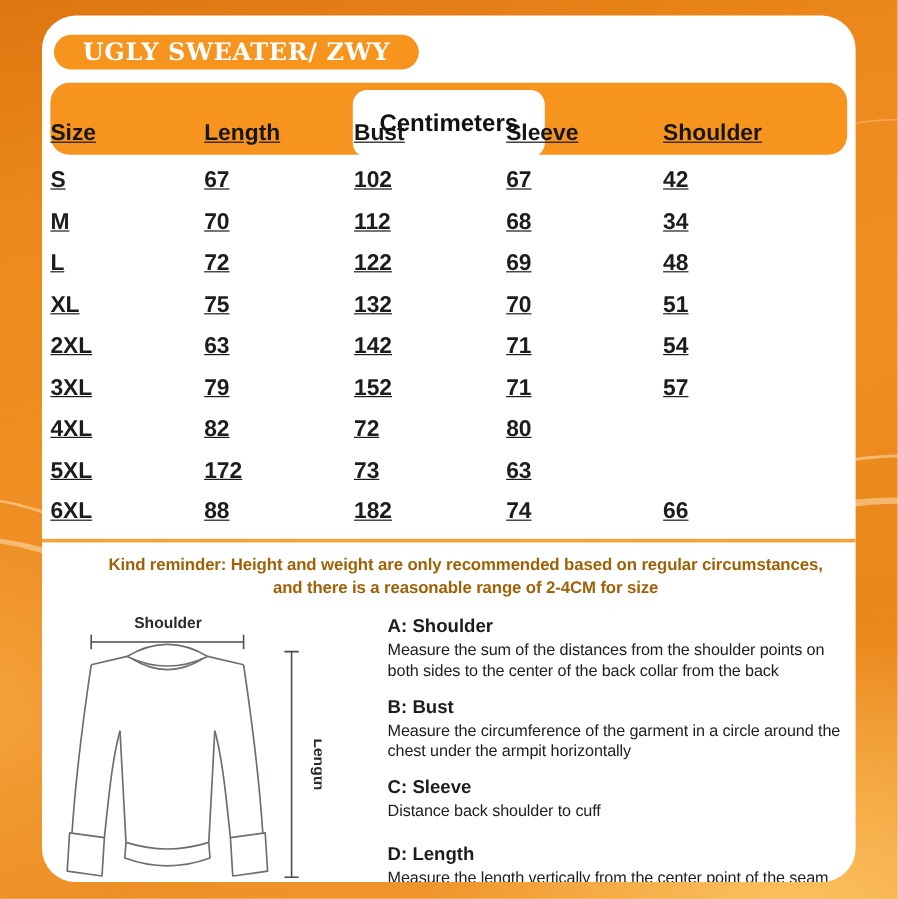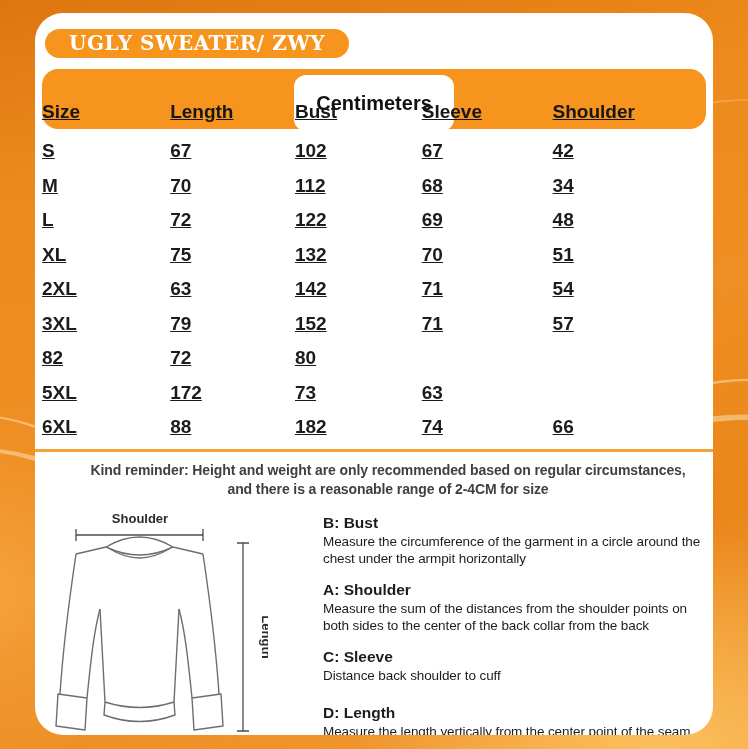--- a/index.html
+++ b/index.html
@@ -105,21 +105,21 @@
     height: 3px;
     background: #f2a23b;
   }
 
   .reminder {
     margin-top: 9px;
     text-align: center;
     font-weight: bold;
     font-size: 14px;
     line-height: 19px;
-    color: #404040;
+    color: #a16207;
     letter-spacing: -0.1px;
     margin-left: 28px;
   }
 
   .bottom-section {
     display: flex;
     margin-top: 6px;
     padding-left: 8px;
   }
 
@@ -209,20 +209,21 @@
         <div>54</div>
       </div>
       <div class="cols">
         <div>3XL</div>
         <div>79</div>
         <div>152</div>
         <div>71</div>
         <div>57</div>
       </div>
       <div class="cols">
+        <div>4XL</div>
         <div>82</div>
         <div>72</div>
         <div>80</div>
       </div>
       <div class="cols">
         <div>5XL</div>
         <div>172</div>
         <div>73</div>
         <div>63</div>
       </div>
@@ -282,26 +283,26 @@
           <path d="M57,100 C59,140 61,170 62,193"></path>
           <path d="M136,100 C134,140 132,170 131,193"></path>
           <path d="M62,193 Q96.5,204 131,193"></path>
           <path d="M62,193 L61,206 Q96.5,219 132,206 L131,193"></path>
         </g>
       </svg>
     </div>
 
     <div class="measure-defs">
       <div class="measure-group">
+        <div class="measure-term">A: Shoulder</div>
+        <div class="measure-desc">Measure the sum of the distances from the shoulder points on both sides to the center of the back collar from the back</div>
+      </div>
+      <div class="measure-group">
         <div class="measure-term">B: Bust</div>
         <div class="measure-desc">Measure the circumference of the garment in a circle around the chest under the armpit horizontally</div>
-      </div>
-      <div class="measure-group">
-        <div class="measure-term">A: Shoulder</div>
-        <div class="measure-desc">Measure the sum of the distances from the shoulder points on both sides to the center of the back collar from the back</div>
       </div>
       <div class="measure-group gap-lg">
         <div class="measure-term">C: Sleeve</div>
         <div class="measure-desc">Distance back shoulder to cuff</div>
       </div>
       <div class="measure-group">
         <div class="measure-term">D: Length</div>
         <div class="measure-desc">Measure the length vertically from the center point of the seam between the back collar and the garment to the edge of the hem</div>
       </div>
     </div>

